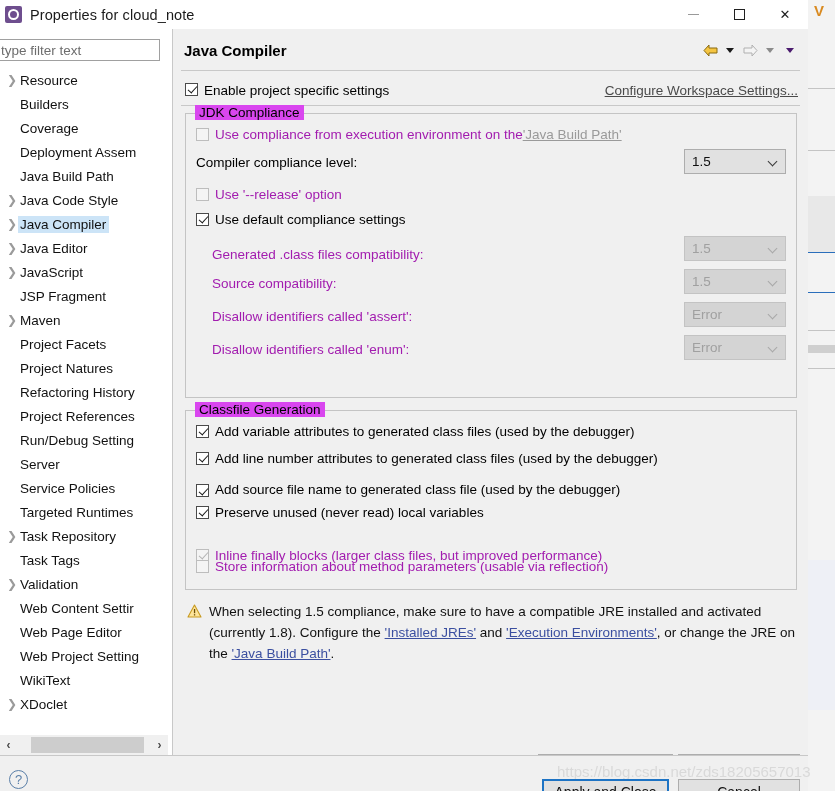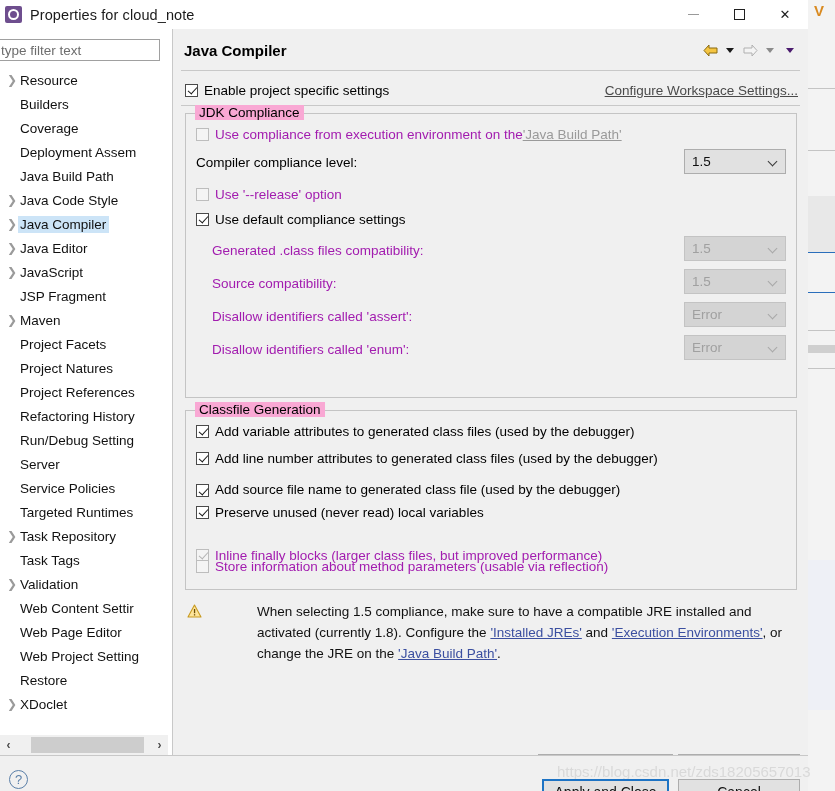--- a/index.html
+++ b/index.html
@@ -127,21 +127,21 @@
   .caret-d.purple { border-top-color: #4b1b6e; }
 
   .title-rule {
     position: absolute; left: 8px; right: 8px; top: 41px; height: 1px; background: #c8c8c8;
   }
 
   .enable-row {
     position: absolute; left: 12px; top: 50px; right: 10px; height: 22px;
     display: flex; align-items: center; justify-content: space-between;
   }
-  .cb-row { display: flex; align-items: center; }
+  .cb-row { display: flex; align-items: flex-start; }
   .cb {
     width: 13px; height: 13px; box-sizing: border-box;
     border: 1px solid #4a4a4a; background: #ffffff; margin-right: 6px;
     position: relative; flex: none;
   }
   .cb.checked::after {
     content: ""; position: absolute; left: 3.5px; top: 0.5px;
     width: 4px; height: 8px; border: solid #1a1a1a;
     border-width: 0 1.6px 1.6px 0; transform: rotate(42deg);
   }
@@ -154,21 +154,21 @@
   .enable-rule {
     position: absolute; left: 8px; right: 8px; top: 76px; height: 1px; background: #c8c8c8;
   }
 
   
   .group {
     position: absolute; left: 12px; right: 11px;
     border: 1px solid #c4c4c4; box-sizing: border-box;
   }
   .group-title {
-    position: absolute; top: -9px; left: 9px; background: #f9a8d4;
+    position: absolute; top: -9px; left: 9px; background: #d946ef;
     padding: 0 4px; font-size: 13.5px; color: #000000;
   }
   #grp-jdk { top: 84px; height: 285px; }
   #grp-classfile { top: 381px; height: 180px; }
 
   .row {
     position: absolute; left: 10px; right: 10px; height: 24px;
     display: flex; align-items: center;
   }
   .row-label { font-size: 13.5px; color: #000000; }
@@ -198,21 +198,21 @@
 
   
   .warn {
     position: absolute; left: 12px; right: 11px; top: 572px; height: 70px;
   }
   .warn-icon {
     position: absolute; left: 2px; top: 3px; width: 15px; height: 14px;
   }
   .warn-text {
     position: absolute; left: 24px; right: 0; top: 0;
-    font-size: 13.5px; line-height: 21px; color: #111111; margin-left: 48px;
+    font-size: 13.5px; line-height: 21px; color: #111111;
   }
 
   
   .btn {
     display: inline-flex; align-items: center; justify-content: center;
     background: #e1e1e1; border: 1px solid #adadad; box-sizing: border-box;
     font-size: 14px; color: #0f0f0f; height: 27px;
   }
   #btn-restore { position: absolute; right: 135px; top: 725px; width: 135px; }
   #btn-apply { position: absolute; right: 8px; top: 725px; width: 122px; }
@@ -331,28 +331,28 @@
         <div class="tree-item">
           <span class="tree-arrow empty">❯</span>
           <span class="tree-label">Project Facets</span>
         </div>
         <div class="tree-item">
           <span class="tree-arrow empty">❯</span>
           <span class="tree-label">Project Natures</span>
         </div>
         <div class="tree-item">
           <span class="tree-arrow empty">❯</span>
+          <span class="tree-label">Refactoring History</span>
+        </div>
+        <div class="tree-item">
+          <span class="tree-arrow empty">❯</span>
           <span class="tree-label">Project References</span>
         </div>
         <div class="tree-item">
           <span class="tree-arrow empty">❯</span>
-          <span class="tree-label">Refactoring History</span>
-        </div>
-        <div class="tree-item">
-          <span class="tree-arrow empty">❯</span>
           <span class="tree-label">Run/Debug Setting</span>
         </div>
         <div class="tree-item">
           <span class="tree-arrow empty">❯</span>
           <span class="tree-label">Server</span>
         </div>
         <div class="tree-item">
           <span class="tree-arrow empty">❯</span>
           <span class="tree-label">Service Policies</span>
         </div>
@@ -379,21 +379,21 @@
         <div class="tree-item">
           <span class="tree-arrow empty">❯</span>
           <span class="tree-label">Web Page Editor</span>
         </div>
         <div class="tree-item">
           <span class="tree-arrow empty">❯</span>
           <span class="tree-label">Web Project Setting</span>
         </div>
         <div class="tree-item">
           <span class="tree-arrow empty">❯</span>
-          <span class="tree-label">Restore</span>
+          <span class="tree-label">WikiText</span>
         </div>
         <div class="tree-item">
           <span class="tree-arrow">❯</span>
           <span class="tree-label">XDoclet</span>
         </div>
       </div>
     <div class="tree-hscroll">
       <div class="hs-arrow">‹</div>
       <div class="hs-track">
         <div class="hs-thumb"></div>
@@ -461,21 +461,21 @@
       <div class="row" style="top:68px;">
         <span class="cb disabled"></span>
         <span class="row-label disabled">Use '--release' option</span>
       </div>
 
       <div class="row" style="top:93px;">
         <span class="cb checked"></span>
         <span class="row-label">Use default compliance settings</span>
       </div>
 
-      <div class="row" style="top:124px;left:26px;">
+      <div class="row" style="top:124px;left:26px;align-items:flex-end;">
         <span class="row-label disabled">Generated .class files compatibility:</span>
       </div>
       <div class="combo disabled" style="top:122px;">
         <span>1.5</span>
         <span class="combo-caret"></span>
       </div>
 
       <div class="row" style="top:157px;left:26px;">
         <span class="row-label disabled">Source compatibility:</span>
       </div>

